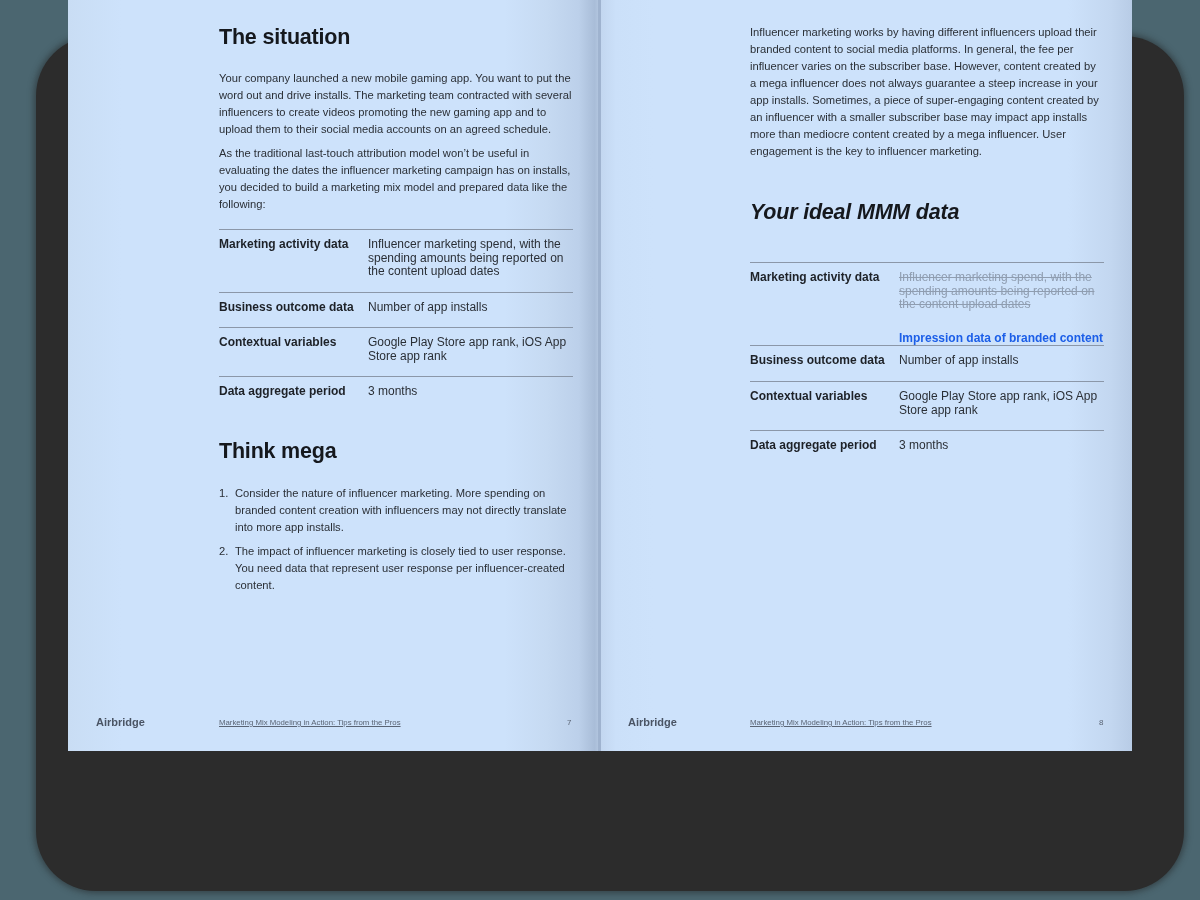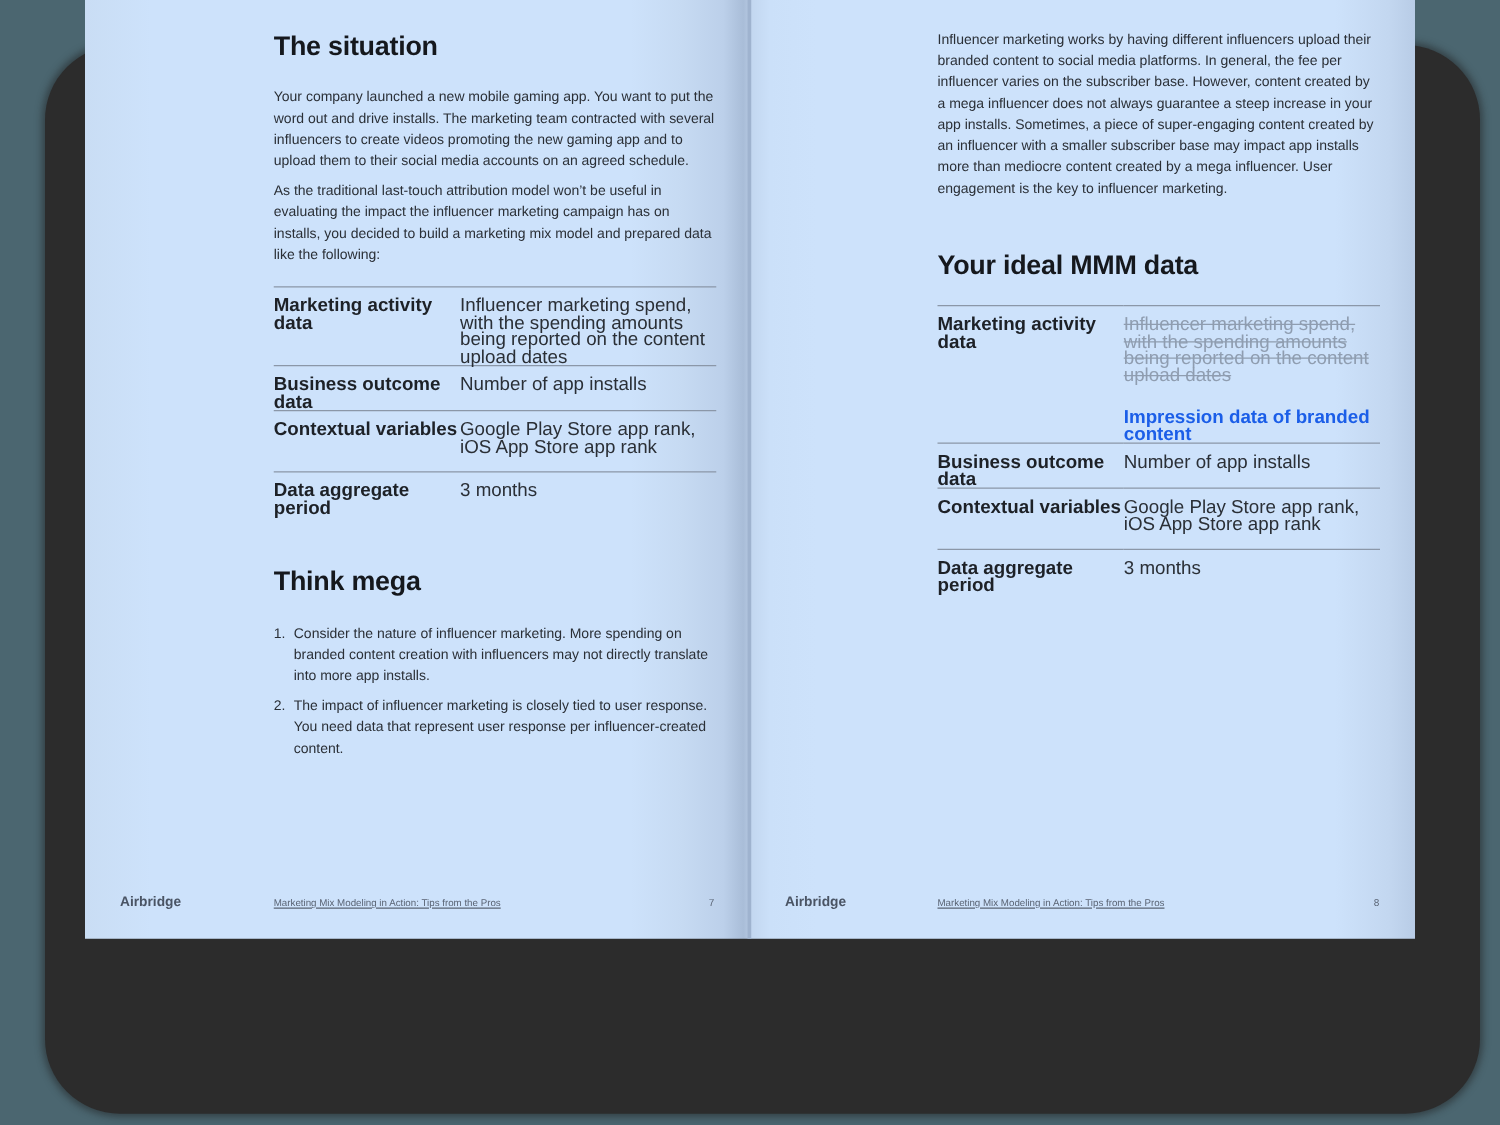--- a/index.html
+++ b/index.html
@@ -55,21 +55,21 @@
     color: #2a2f36;
     margin-top: 0;
   }
   .left h2.first { margin-bottom: 20px; }
   .right h2.first { margin-bottom: 20px; }
   p.body + p.body { margin-top: 7px; }
 
   table.data {
     width: 354px;
     border-collapse: collapse;
-    font-size: 15px;
+    font-size: 12px;
   }
   table.data tr { border-top: 1px solid #8b97a8; }
   table.data td { vertical-align: top; padding: 8px 0 0 0; line-height: 13.5px; }
   table.data td.k { width: 149px; font-weight: 700; color: #1d2127; }
   table.data td.v { color: #2a2f36; }
   .strike { text-decoration: line-through; color: #8f9db0; }
   .highlight { color: #1b5ee8; font-weight: 700; display: block; margin-top: 20px; }
 
   ol.list { list-style: none; }
   ol.list li { position: relative; padding-left: 16px; font-size: 11.2px; line-height: 17px; color: #2a2f36; }
@@ -94,21 +94,21 @@
 <body>
 
 <div class="shadow"></div>
 
 <div class="book">
 
   <div class="page left">
     <div class="content">
       <h2 class="first">The situation</h2>
       <p class="body">Your company launched a new mobile gaming app. You want to put the word out and drive installs. The marketing team contracted with several influencers to create videos promoting the new gaming app and to upload them to their social media accounts on an agreed schedule.</p>
-      <p class="body">As the traditional last-touch attribution model won’t be useful in evaluating the impact the influencer marketing campaign has on installs, you decided to build a marketing mix model and prepared data like the following:</p>
+      <p class="body">As the traditional last-touch attribution model won’t be useful in evaluating the dates the influencer marketing campaign has on installs, you decided to build a marketing mix model and prepared data like the following:</p>
 
       <table class="data" style="margin-top:16px;">
         <tbody>
             <tr style="height:63px;">
           <td class="k">Marketing activity data</td>
           <td class="v">Influencer marketing spend, with the spending amounts being reported on the content upload dates</td>
         </tr>
         <tr style="height:35px;">
           <td class="k">Business outcome data</td>
           <td class="v">Number of app installs</td>
@@ -142,21 +142,21 @@
       <span class="title">Marketing Mix Modeling in Action: Tips from the Pros</span>
       <span class="pnum">7</span>
     </div>
     <div class="spine-line"></div>
   </div>
 
   <div class="page right">
     <div class="content">
       <p class="body">Influencer marketing works by having different influencers upload their branded content to social media platforms. In general, the fee per influencer varies on the subscriber base. However, content created by a mega influencer does not always guarantee a steep increase in your app installs. Sometimes, a piece of super-engaging content created by an influencer with a smaller subscriber base may impact app installs more than mediocre content created by a mega influencer. User engagement is the key to influencer marketing.</p>
 
-      <h2 style="margin-top:39px; margin-bottom:19px;">Your ideal MMM data</h2>
+      <h2 style="margin-top:39px; margin-bottom:37px;font-style:italic;">Your ideal MMM data</h2>
 
       <table class="data">
         <tbody>
             <tr style="height:80px;">
           <td class="k">Marketing activity data</td>
           <td class="v">
             <span class="strike">Influencer marketing spend, with the spending amounts being reported on the content upload dates</span>
             <span class="highlight">Impression data of branded content</span>
           </td>
         </tr>

